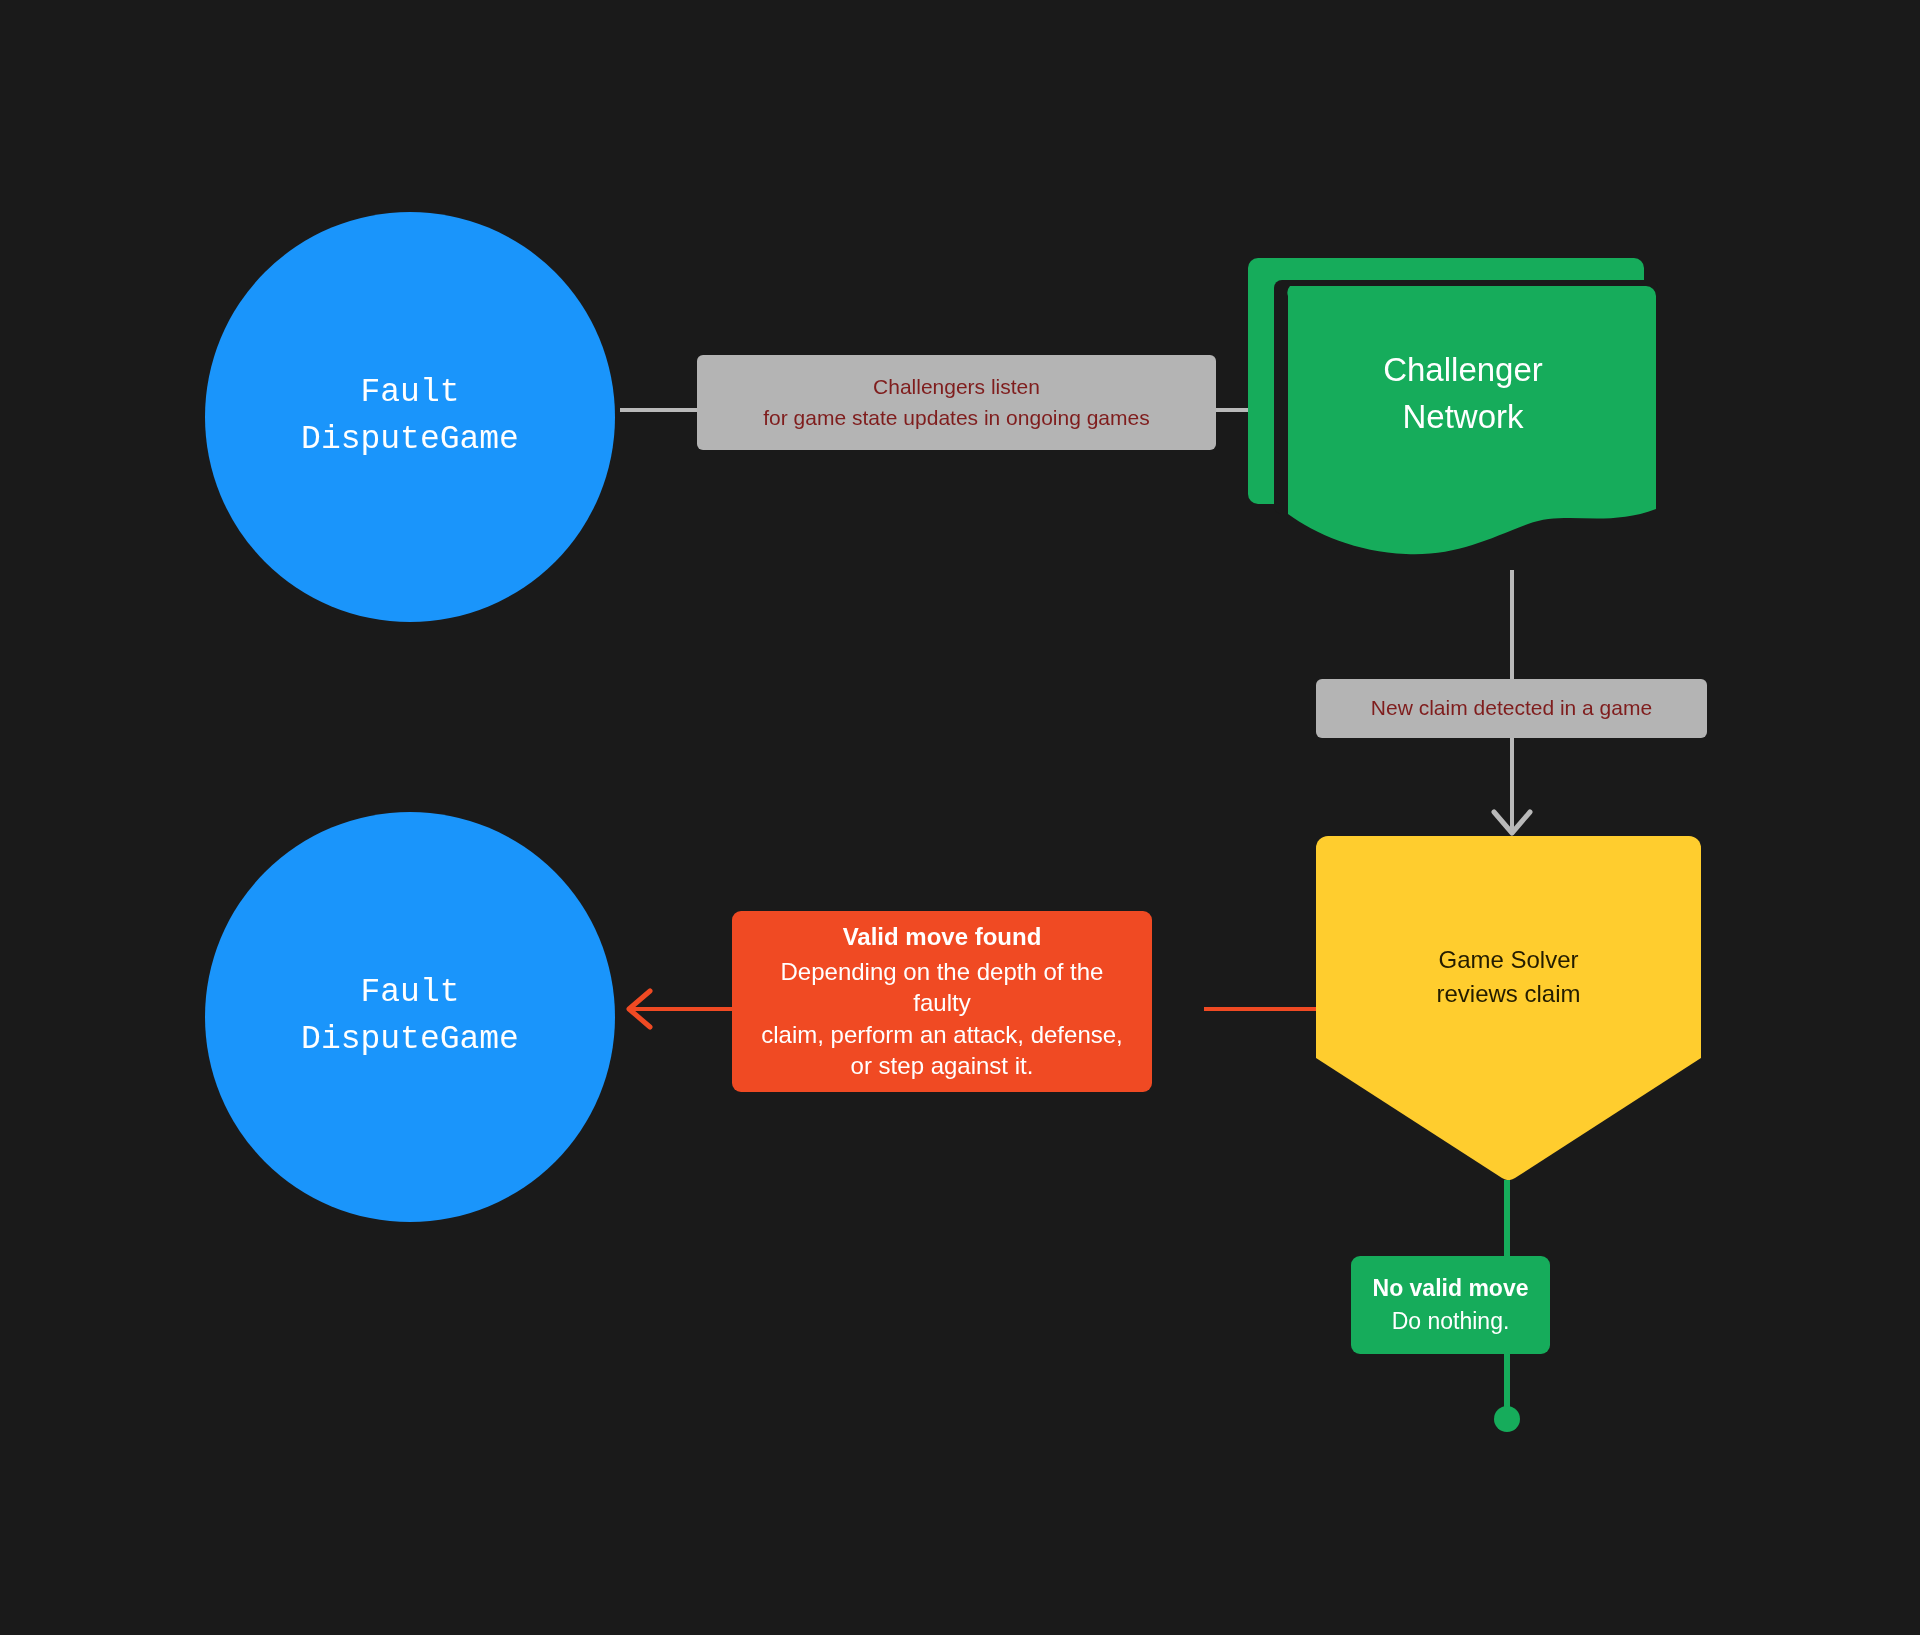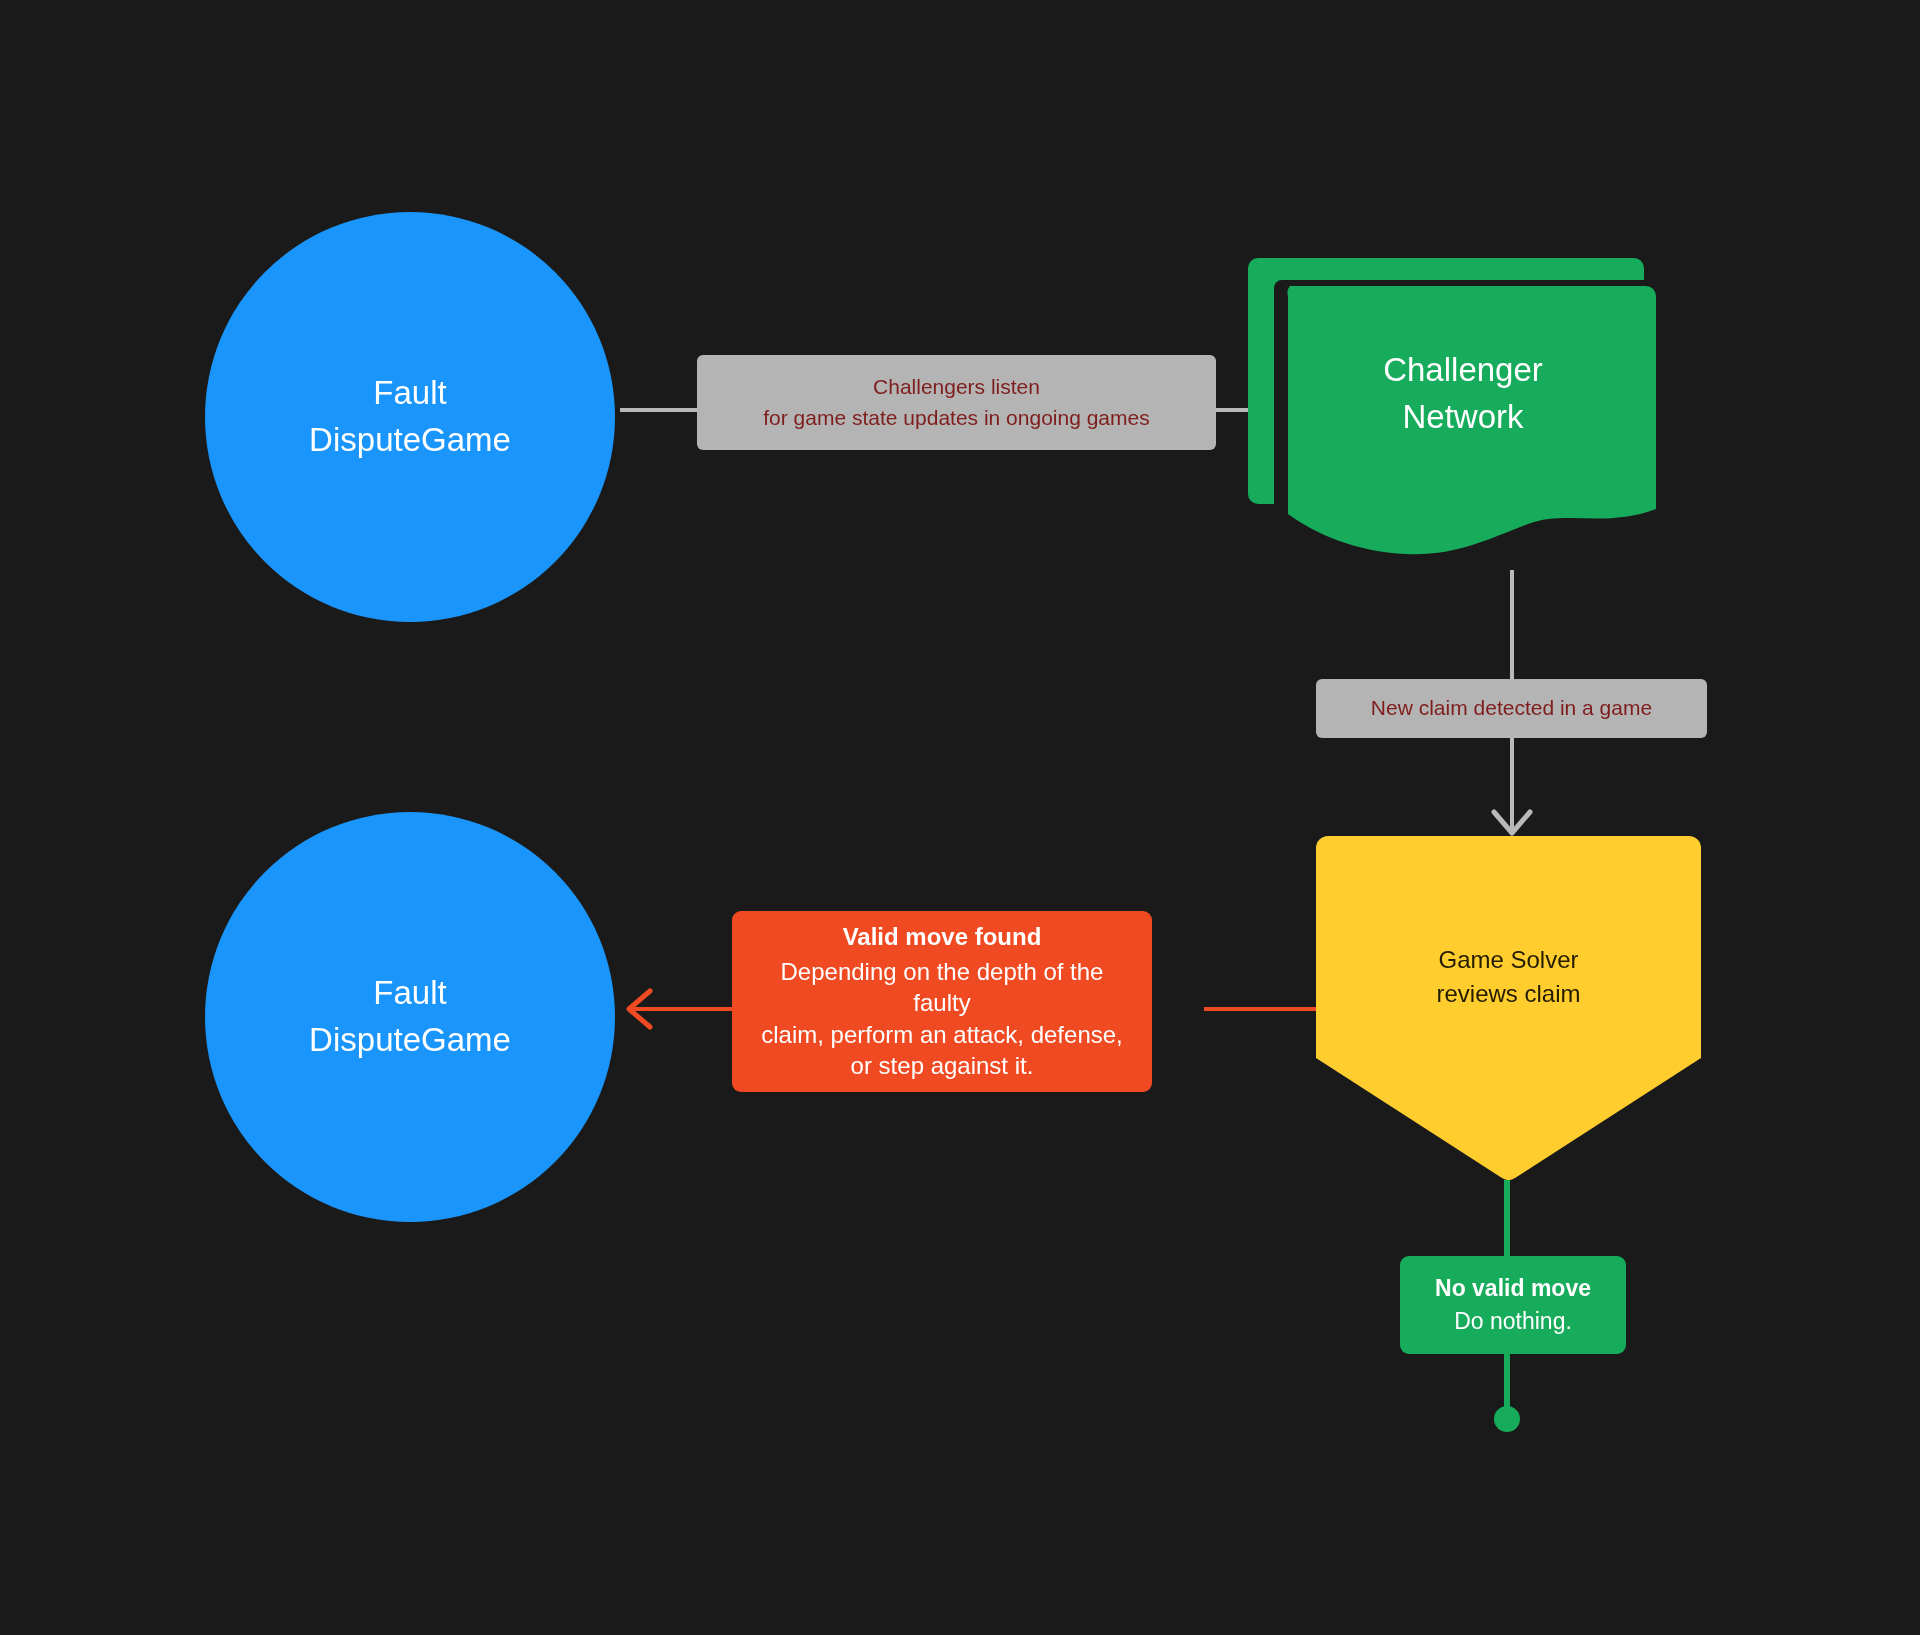--- a/index.html
+++ b/index.html
@@ -39,20 +39,21 @@
   }
 
   
   .circle-node {
     border-radius: 50%;
     background: #1a95fb;
     color: #ffffff;
     font-size: 33px;
     line-height: 1.42;
     font-weight: 400;
+    font-family: Liberation Mono, monospace;
   }
   #node-fault-1 { left: 205px; top: 212px; width: 410px; height: 410px; }
   #node-fault-2 { left: 205px; top: 812px; width: 410px; height: 410px; }
 
   
   #node-challenger {
     left: 1246px;
     top: 246px;
     width: 412px;
     height: 320px;
@@ -140,23 +141,23 @@
     background: #f04a23;
     color: #ffffff;
     border-radius: 9px;
     font-size: 24px;
     line-height: 1.31;
     padding: 12px 18px;
   }
   #label-validmove .line.strong { font-weight: bold; margin-bottom: 3px; }
 
   #label-novalidmove {
-    left: 1400px;
+    left: 1351px;
     top: 1256px;
-    width: 226px;
+    width: 199px;
     height: 98px;
     background: #16ac5b;
     color: #ffffff;
     border-radius: 9px;
     font-size: 23px;
     line-height: 1.30;
     padding: 8px 12px;
   }
   #label-novalidmove .line.strong { font-weight: bold; margin-bottom: 3px; }
 </style>

